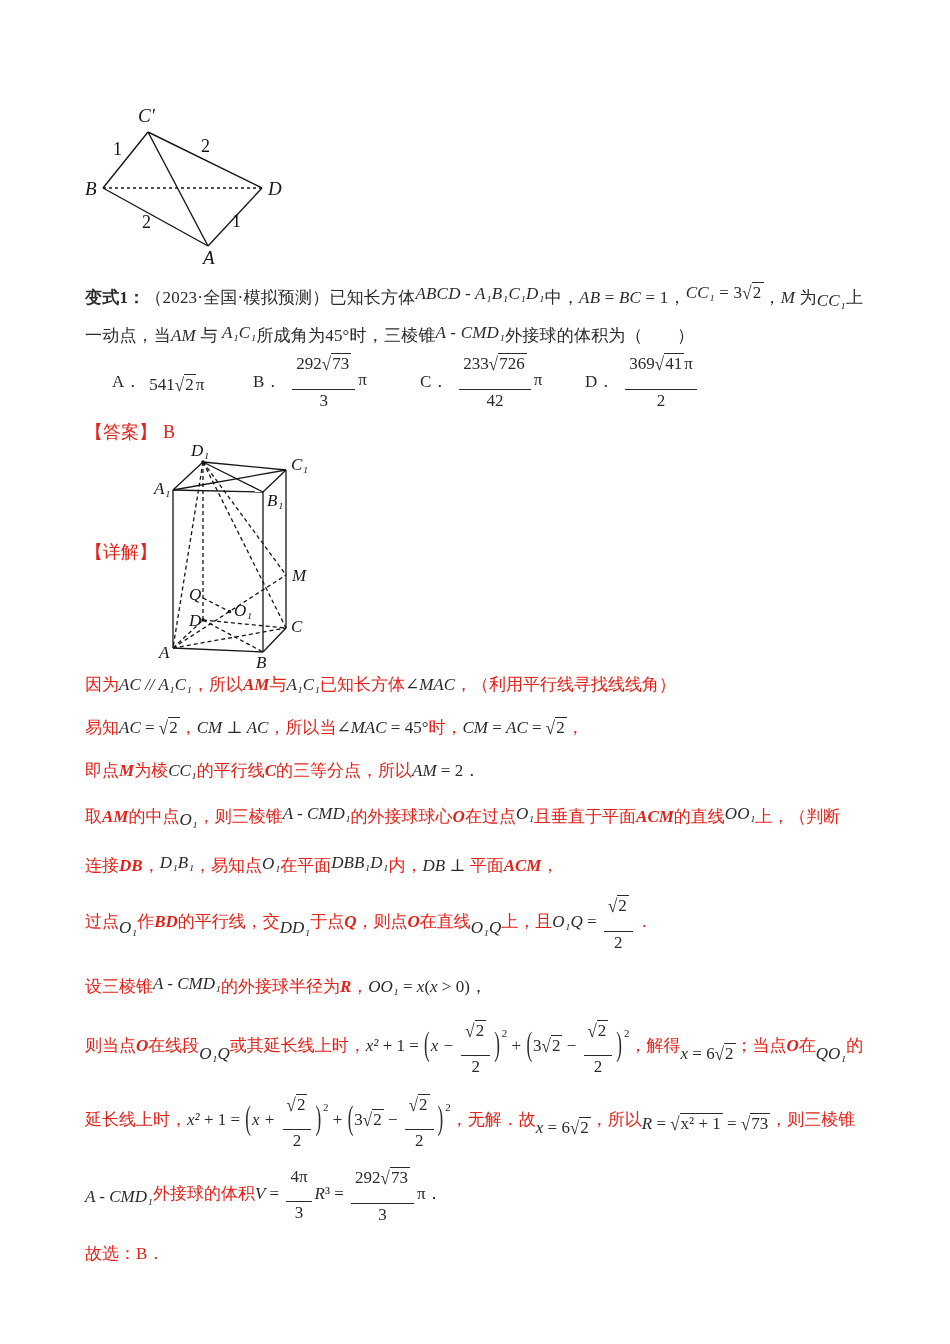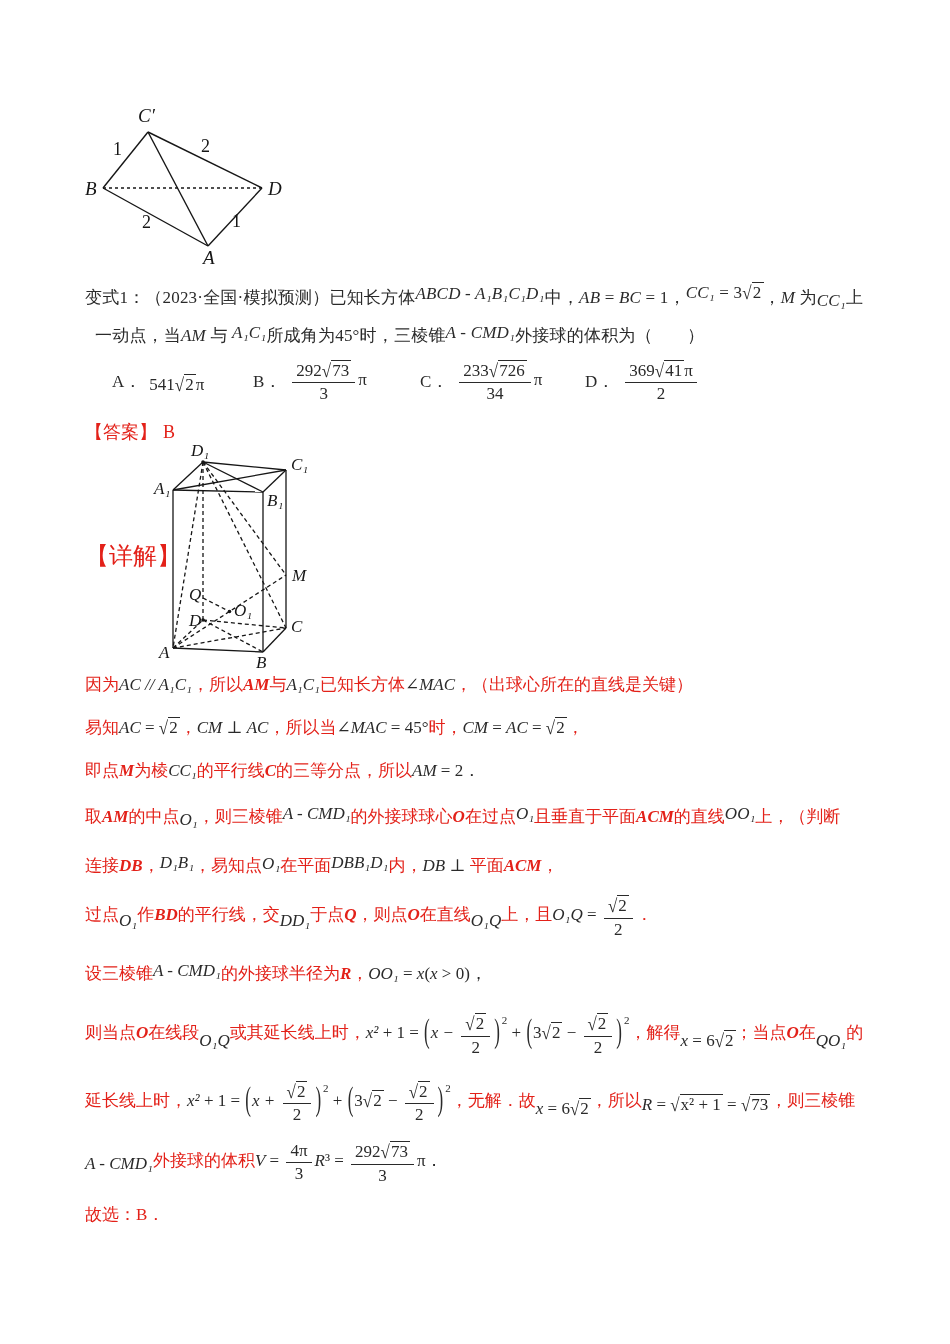--- a/index.html
+++ b/index.html
@@ -3,45 +3,45 @@
 <meta charset="utf-8">
 <style>
   :root { --red:#e32119; --ink:#1c1c1c; --math:#2a2a2a; }
   * { margin:0; padding:0; box-sizing:border-box; }
   body { background:#fff; }
   .page { position:relative; width:950px; height:1344px; background:#ffffff; overflow:hidden;
           font-family:"Liberation Serif","DejaVu Serif","DejaVu Sans",serif; font-size:17px; color:var(--ink); }
   .abs { position:absolute; }
   
   .cn  { font-family:"Liberation Serif","DejaVu Serif","DejaVu Sans",serif; }
-  .cnb { font-family:"Liberation Serif","DejaVu Serif","DejaVu Sans",serif; font-weight:normal; }
+  .cnb { font-family:"Liberation Serif","DejaVu Serif","DejaVu Sans",serif; font-weight:bold; }
   .mi  { font-family:"Liberation Serif","DejaVu Serif","DejaVu Sans",serif; font-style:italic; }
   .mb  { font-family:"Liberation Serif","DejaVu Serif","DejaVu Sans",serif; font-style:italic; font-weight:bold; }
   .mu  { font-family:"Liberation Serif","DejaVu Serif","DejaVu Sans",serif; }
   .r { color:var(--red); }
   .k { color:var(--math); }
   
   .frac { display:inline-block; vertical-align:middle; text-align:center; margin:0 3px; line-height:1.05; }
-  .frac .fn { display:block; padding:1px 4px 2px; border-bottom:1.3px solid currentColor; }
+  .frac .fn { display:block; padding:1px 4px 15px; border-bottom:1.3px solid currentColor; }
   .frac .fd { display:block; padding-top:2px; }
   
   .sqrt { white-space:nowrap; display:inline-block; }
   .sqrt .rad { display:inline-block; transform:scaleY(1.12); }
   .sqrt .vin { display:inline-block; border-top:1.3px solid currentColor; padding:0 2px 0 1px; line-height:1.15; }
   
   .bigp { display:inline-block; transform:scaleY(2.0); transform-origin:center 52%; padding:0 1px; font-weight:300; }
   .supx { font-size:11px; vertical-align:14px; margin-left:1px; }
   
   .pline { line-height:30px; letter-spacing:0.2px; }
   #options { display:block; }
   .opt { position:absolute; top:0; display:flex; align-items:center; height:58px; }
   .opt .optlabel { margin-right:8px; }
   #answer { font-size:18px; }
   #answer .ans { margin-left:6px; font-family:"Liberation Serif","DejaVu Serif",serif; }
-  #detail { font-size:24px; }
+  #detail { font-size:18px; }
   #solution p { margin:0 0 13px; line-height:30px; min-height:30px; }
   svg text { font-family:"Liberation Serif","DejaVu Serif","DejaVu Sans",serif; fill:#161616; }
   svg .vlbl { font-style:italic; font-size:19px; }
   svg .vlbl2 { font-style:italic; font-size:17px; }
   svg .num { font-size:18px; }
 </style>
 </head>
 <body>
 
 <div class="page">
@@ -59,34 +59,34 @@
     <text class="vlbl" x="3" y="93">B</text>
     <text class="vlbl" x="186" y="93">D</text>
     <text class="vlbl" x="121" y="162">A</text>
     <text class="num" x="31" y="53">1</text>
     <text class="num" x="119" y="50">2</text>
     <text class="num" x="60" y="126">2</text>
     <text class="num" x="150" y="125">1</text>
   </svg>
 
   <div class="abs pline" style="left:85px; top:278px; width:820px;"><span class="cnb k">变式1：</span><span class="cn k">（2023·全国·模拟预测）已知长方体</span><span class="mi k" style="vertical-align: 4px;">ABCD - A₁B₁C₁D₁</span><span class="cn k">中，</span><span class="mi k">AB</span><span class="mu k"> = </span><span class="mi k">BC</span><span class="mu k"> = 1</span><span class="cn k">，</span><span class="mi k" style="vertical-align: 5px;">CC₁</span><span class="mu k" style="vertical-align: 5px;"> = 3</span><span class="sqrt cn k" style="vertical-align: 5px;"><span class="rad">√</span><span class="vin">2</span></span><span class="cn k">，</span><span class="mi k">M</span><span class="cn k"> 为</span><span class="mi k" style="vertical-align: -3px;">CC₁</span><span class="cn k">上</span></div>
-  <div class="abs pline" style="left:85px; top:318px; width:820px;margin-left:10px;"><span class="cn k">一动点，当</span><span class="mi k">AM</span><span class="cn k"> 与 </span><span class="mi k" style="vertical-align: 3px;">A₁C₁</span><span class="cn k">所成角为45°时，三棱锥</span><span class="mi k" style="vertical-align: 3px;">A - CMD₁</span><span class="cn k">外接球的体积为（　　）</span></div>
+  <div class="abs pline" style="left:85px; top:318px; width:820px;"><span class="cn k">一动点，当</span><span class="mi k">AM</span><span class="cn k"> 与 </span><span class="mi k" style="vertical-align: 3px;">A₁C₁</span><span class="cn k">所成角为45°时，三棱锥</span><span class="mi k" style="vertical-align: 3px;">A - CMD₁</span><span class="cn k">外接球的体积为（　　）</span></div>
 
   <div class="abs" style="left:112px; top:352px; width:790px; height:60px;" id="options">
     <div class="opt" style="left:0px;">
       <span class="optlabel cn k">A．</span>
       <span class="optval k"><span class="mu k" style="vertical-align: -7px;">541</span><span class="sqrt cn k" style="vertical-align: -7px;"><span class="rad">√</span><span class="vin">2</span></span><span class="mu k" style="vertical-align: -7px;">π</span></span>
     </div>
     <div class="opt" style="left:141px;">
       <span class="optlabel cn k">B．</span>
       <span class="optval k"><span class="frac cn k"><span class="fn"><span class="mu k">292</span><span class="sqrt cn k"><span class="rad">√</span><span class="vin">73</span></span></span><span class="fd"><span class="mu k">3</span></span></span><span class="mu k">π</span></span>
     </div>
     <div class="opt" style="left:308px;">
       <span class="optlabel cn k">C．</span>
-      <span class="optval k"><span class="frac cn k"><span class="fn"><span class="mu k">233</span><span class="sqrt cn k"><span class="rad">√</span><span class="vin">726</span></span></span><span class="fd"><span class="mu k">34</span></span></span><span class="mu k">π</span></span>
+      <span class="optval k"><span class="frac cn k"><span class="fn"><span class="mu k">233</span><span class="sqrt cn k"><span class="rad">√</span><span class="vin">726</span></span></span><span class="fd"><span class="mu k">42</span></span></span><span class="mu k">π</span></span>
     </div>
     <div class="opt" style="left:473px;">
       <span class="optlabel cn k">D．</span>
       <span class="optval k"><span class="frac cn k"><span class="fn"><span class="mu k">369</span><span class="sqrt cn k"><span class="rad">√</span><span class="vin">41</span></span><span class="mu k">π</span></span><span class="fd"><span class="mu k">2</span></span></span></span>
     </div>
   </div>
 
   <div class="abs" style="left:85px; top:420px;" id="answer">
     <span class="cn r">【答案】</span><span class="ans r">B</span>
   </div>
@@ -134,21 +134,21 @@
     <text class="vlbl2" x="81" y="176">O₁</text>
     <text class="vlbl2" x="36" y="186">D</text>
     <text class="vlbl2" x="138" y="192">C</text>
     <text class="vlbl2" x="6" y="218">A</text>
     <text class="vlbl2" x="103" y="228">B</text>
   </svg>
 
   <div class="abs r cn" style="left:85px; top:540px;" id="detail">【详解】</div>
 
   <div class="abs" style="left:85px; top:670px; width:835px;" id="solution">
-    <p><span class="cn r">因为</span><span class="mi k">AC</span><span class="mi k"> // </span><span class="mi k">A₁C₁</span><span class="cn r">，所以</span><span class="mb r">AM</span><span class="cn r">与</span><span class="mi k">A₁C₁</span><span class="cn r">已知长方体</span><span class="mu k">∠</span><span class="mi k">MAC</span><span class="cn r">，（出球心所在的直线是关键）</span></p>
+    <p><span class="cn r">因为</span><span class="mi k">AC</span><span class="mi k"> // </span><span class="mi k">A₁C₁</span><span class="cn r">，所以</span><span class="mb r">AM</span><span class="cn r">与</span><span class="mi k">A₁C₁</span><span class="cn r">已知长方体</span><span class="mu k">∠</span><span class="mi k">MAC</span><span class="cn r">，（利用平行线寻找线线角）</span></p>
     <p><span class="cn r">易知</span><span class="mi k">AC</span><span class="mu k"> = </span><span class="sqrt cn k"><span class="rad">√</span><span class="vin">2</span></span><span class="cn r">，</span><span class="mi k">CM</span><span class="mu k"> ⊥ </span><span class="mi k">AC</span><span class="cn r">，</span><span class="cn r">所以当</span><span class="mu k">∠</span><span class="mi k">MAC</span><span class="mu k"> = 45°</span><span class="cn r">时，</span><span class="mi k">CM</span><span class="mu k"> = </span><span class="mi k">AC</span><span class="mu k"> = </span><span class="sqrt cn k"><span class="rad">√</span><span class="vin">2</span></span><span class="cn r">，</span></p>
     <p><span class="cn r">即点</span><span class="mb r">M</span><span class="cn r">为棱</span><span class="mi k">CC₁</span><span class="cn r">的平行线</span><span class="mb r">C</span><span class="cn r">的三等分点，所以</span><span class="mi k">AM</span><span class="mu k"> = 2</span><span class="cn k">．</span></p>
     <p><span class="cn r">取</span><span class="mb r">AM</span><span class="cn r">的中点</span><span class="mi k" style="vertical-align: -3px;">O₁</span><span class="cn r">，则三棱锥</span><span class="mi k" style="vertical-align: 3px;">A - CMD₁</span><span class="cn r">的外接球球心</span><span class="mb r">O</span><span class="cn r">在过点</span><span class="mi k" style="vertical-align: 3px;">O₁</span><span class="cn r">且垂直于平面</span><span class="mb r">ACM</span><span class="cn r">的直线</span><span class="mi k" style="vertical-align: 3px;">OO₁</span><span class="cn r">上，（判断</span></p>
     <p><span class="cn r">连接</span><span class="mb r">DB</span><span class="cn r">，</span><span class="mi k" style="vertical-align: 3px;">D₁B₁</span><span class="cn r">，易知点</span><span class="mi k" style="vertical-align: 2px;">O₁</span><span class="cn r">在平面</span><span class="mi k" style="vertical-align: 3px;">DBB₁D₁</span><span class="cn r">内，</span><span class="mi k">DB</span><span class="mu k"> ⊥ </span><span class="cn r">平面</span><span class="mb r">ACM</span><span class="cn r">，</span></p>
     <p style="margin-bottom:18px;"><span class="cn r">过点</span><span class="mi k" style="vertical-align: -6px;">O₁</span><span class="cn r">作</span><span class="mb r">BD</span><span class="cn r">的平行线，交</span><span class="mi k" style="vertical-align: -6px;">DD₁</span><span class="cn r">于点</span><span class="mb r">Q</span><span class="cn r">，则点</span><span class="mb r">O</span><span class="cn r">在直线</span><span class="mi k" style="vertical-align: -6px;">O₁Q</span><span class="cn r">上，且</span><span class="mi k">O₁Q</span><span class="mu k"> = </span><span class="frac cn k"><span class="fn"><span class="sqrt cn k"><span class="rad">√</span><span class="vin">2</span></span></span><span class="fd"><span class="mu k">2</span></span></span><span class="cn r">．</span></p>
     <p style="margin-bottom:16px;"><span class="cn r">设三棱锥</span><span class="mi k" style="vertical-align: 3px;">A - CMD₁</span><span class="cn r">的外接球半径为</span><span class="mb r">R</span><span class="cn r">，</span><span class="mi k">OO₁</span><span class="mu k"> = </span><span class="mi k">x</span><span class="mu k">(</span><span class="mi k">x</span><span class="mu k"> &gt; 0</span><span class="mu k">)</span><span class="cn k">，</span></p>
     <p style="margin-bottom:16px;"><span class="cn r">则当点</span><span class="mb r">O</span><span class="cn r">在线段</span><span class="mi k" style="vertical-align: -8px;">O₁Q</span><span class="cn r">或其延长线上时，</span><span class="mi k">x²</span><span class="mu k"> + 1 = </span><span class="bigp cn k">(</span><span class="mi k">x − </span><span class="frac cn k"><span class="fn"><span class="sqrt cn k"><span class="rad">√</span><span class="vin">2</span></span></span><span class="fd"><span class="mu k">2</span></span></span><span class="bigp cn k">)</span><span class="supx cn k">2</span><span class="mu k"> + </span><span class="bigp cn k">(</span><span class="mu k">3</span><span class="sqrt cn k"><span class="rad">√</span><span class="vin">2</span></span><span class="mu k"> − </span><span class="frac cn k"><span class="fn"><span class="sqrt cn k"><span class="rad">√</span><span class="vin">2</span></span></span><span class="fd"><span class="mu k">2</span></span></span><span class="bigp cn k">)</span><span class="supx cn k">2</span><span class="cn r">，解得</span><span class="mi k" style="vertical-align: -8px;">x</span><span class="mu k" style="vertical-align: -8px;"> = 6</span><span class="sqrt cn k" style="vertical-align: -8px;"><span class="rad">√</span><span class="vin">2</span></span><span class="cn r">；当点</span><span class="mb r">O</span><span class="cn r">在</span><span class="mi k" style="vertical-align: -8px;">QO₁</span><span class="cn r">的</span></p>
     <p style="margin-bottom:16px;"><span class="cn r">延长线上时，</span><span class="mi k">x²</span><span class="mu k"> + 1 = </span><span class="bigp cn k">(</span><span class="mi k">x + </span><span class="frac cn k"><span class="fn"><span class="sqrt cn k"><span class="rad">√</span><span class="vin">2</span></span></span><span class="fd"><span class="mu k">2</span></span></span><span class="bigp cn k">)</span><span class="supx cn k">2</span><span class="mu k"> + </span><span class="bigp cn k">(</span><span class="mu k">3</span><span class="sqrt cn k"><span class="rad">√</span><span class="vin">2</span></span><span class="mu k"> − </span><span class="frac cn k"><span class="fn"><span class="sqrt cn k"><span class="rad">√</span><span class="vin">2</span></span></span><span class="fd"><span class="mu k">2</span></span></span><span class="bigp cn k">)</span><span class="supx cn k">2</span><span class="cn r">，无解．故</span><span class="mi k" style="vertical-align: -8px;">x</span><span class="mu k" style="vertical-align: -8px;"> = 6</span><span class="sqrt cn k" style="vertical-align: -8px;"><span class="rad">√</span><span class="vin">2</span></span><span class="cn r">，所以</span><span class="mi k" style="vertical-align: -4px;">R</span><span class="mu k" style="vertical-align: -4px;"> = </span><span class="sqrt cn k" style="vertical-align: -4px;"><span class="rad">√</span><span class="vin">x² + 1</span></span><span class="mu k" style="vertical-align: -4px;"> = </span><span class="sqrt cn k" style="vertical-align: -4px;"><span class="rad">√</span><span class="vin">73</span></span><span class="cn r">，则三棱锥</span></p>
     <p style="margin-bottom:16px;"><span class="mi k" style="vertical-align: -3px;">A - CMD₁</span><span class="cn r">外接球的体积</span><span class="mi k">V</span><span class="mu k"> = </span><span class="frac cn k"><span class="fn"><span class="mu k">4π</span></span><span class="fd"><span class="mu k">3</span></span></span><span class="mi k">R</span><span class="mu k">³</span><span class="mu k"> = </span><span class="frac cn k"><span class="fn"><span class="mu k">292</span><span class="sqrt cn k"><span class="rad">√</span><span class="vin">73</span></span></span><span class="fd"><span class="mu k">3</span></span></span><span class="mu k">π</span><span class="cn k">．</span></p>
     <p><span class="cn r">故选：</span><span class="mu r">B</span><span class="cn r">．</span></p>

